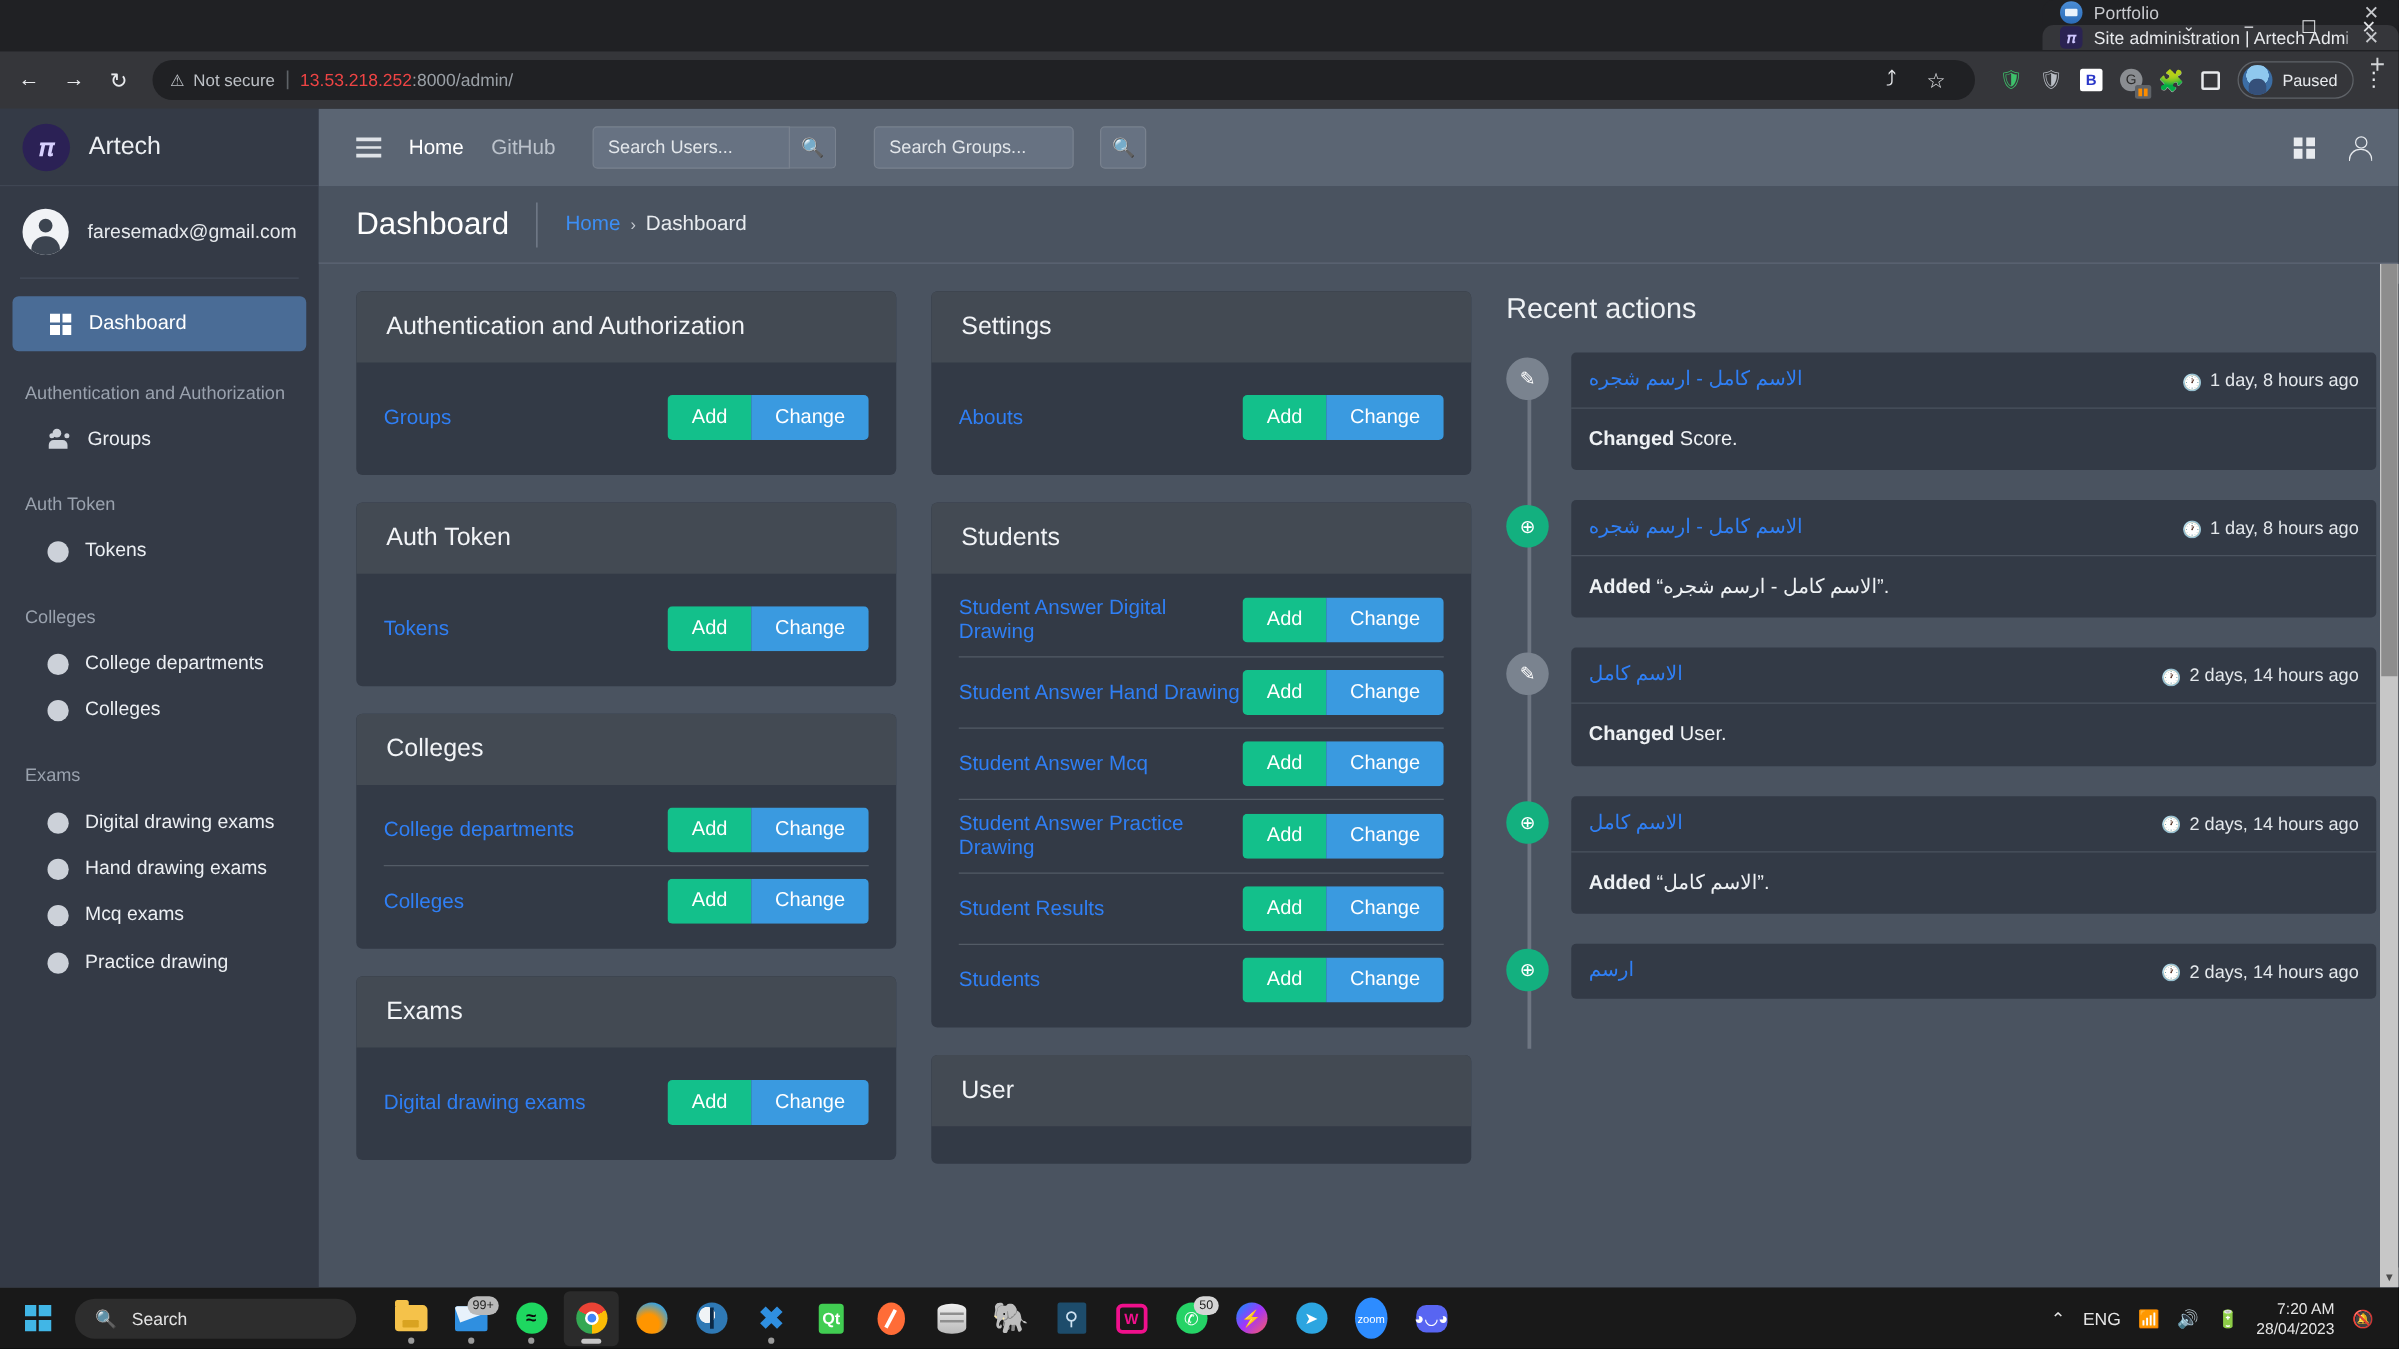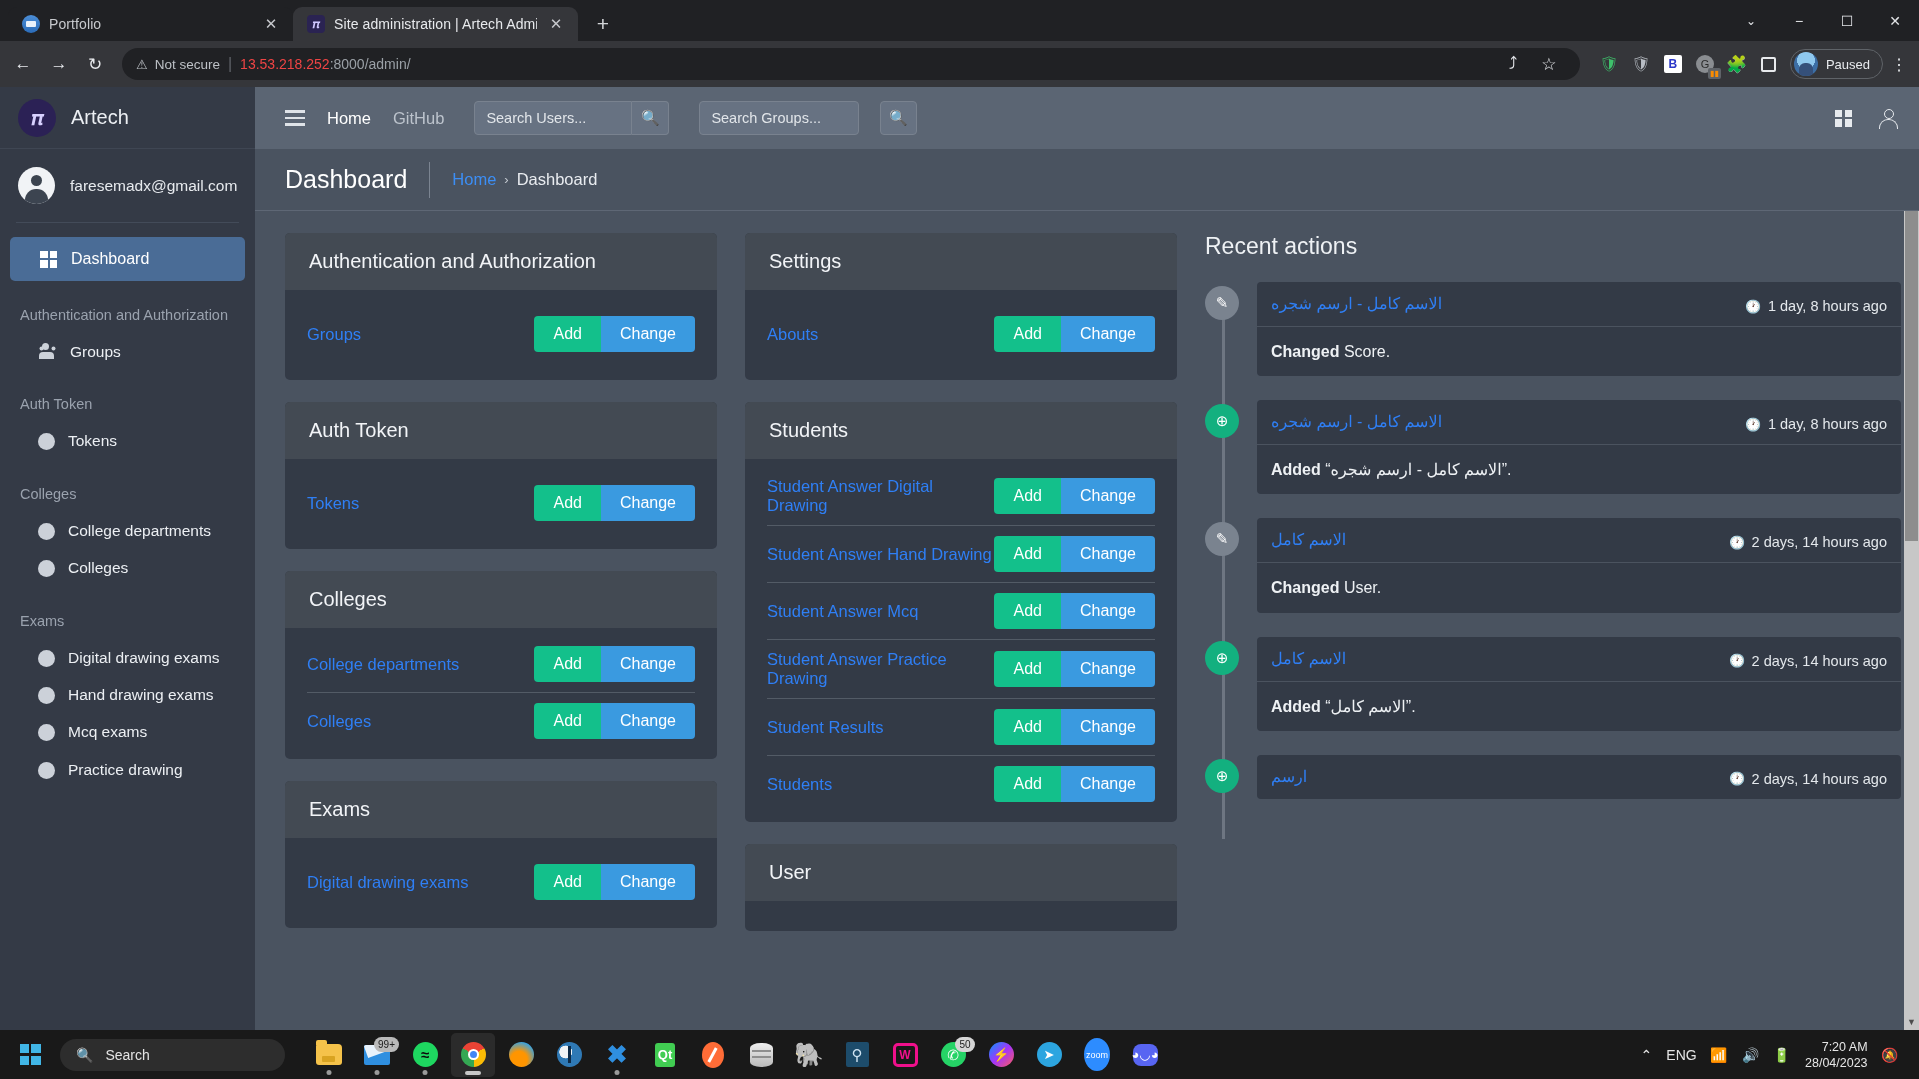--- a/index.html
+++ b/index.html
@@ -6,21 +6,21 @@
   html, body {
     width: 1919px; height: 1079px;
     overflow: hidden;
     background: #000;
     font-family: "Liberation Sans", sans-serif;
   }
 
   
   .browser { width: 1919px; height: 1030px; background: #202124; display: flex; flex-direction: column; }
 
-  .tabstrip { height: 41px; background: #202124; display: flex; align-items: flex-end; padding-left: 8px; position: relative; }
+  .tabstrip { height: 41px; background: #202124; display: flex; align-items: flex-end; padding-left: 8px; position: relative; flex-direction: column; }
   .tab { height: 34px; display: flex; align-items: center; gap: 9px; padding: 0 12px 0 14px;
          border-radius: 9px 9px 0 0; min-width: 200px; max-width: 290px; position: relative; }
   .tab.inactive { background: #202124; color: #c8cace; width: 285px; }
   .tab.active { background: #35363a; color: #e8eaed; width: 285px; }
   .tab-favicon { width: 18px; height: 18px; border-radius: 4px; flex: 0 0 18px; display:flex; align-items:center; justify-content:center; }
   .fav-portfolio { background: linear-gradient(#4b8dd6,#2b6cb8); border-radius: 50%; position: relative; }
   .fav-portfolio::after { content:""; position:absolute; left:4px; top:6px; width:10px; height:6px; background:#eaf2fb; border-radius:1px; }
   .fav-artech { background: #2a2352; color: #cfc7ff; font-size: 12px; font-family: "DejaVu Serif", serif; }
   .tab-title { font-size: 14px; white-space: nowrap; overflow: hidden; text-overflow: clip; flex: 1; letter-spacing: .1px; }
   .tab-close { width: 20px; height: 20px; display: flex; align-items: center; justify-content: center;
@@ -135,21 +135,21 @@
   .recent { flex: 1; min-width: 0; padding-right: 18px; }
   .recent-title { color: #eef1f4; font-size: 23px; margin: 0 0 22px 0; }
   .timeline { position: relative; padding-left: 52px; }
   .timeline::before { content: ""; position: absolute; left: 17px; top: 14px; bottom: -40px; width: 3px; background: #6e7682; }
   .tl-item { position: relative; margin-bottom: 24px; }
   .tl-dot { position: absolute; left: -52px; top: 4px; width: 34px; height: 34px; border-radius: 50%;
             display: flex; align-items: center; justify-content: center; color: #fff; font-size: 15px; z-index: 2; }
   .tl-dot.edit { background: #7a838f; }
   .tl-dot.add { background: #13b07f; }
   .tl-card { background: #333a46; border-radius: 4px; }
-  .tl-head { display: flex; align-items: flex-end; justify-content: space-between; gap: 10px; padding: 12px 14px; }
+  .tl-head { display: flex; align-items: center; justify-content: space-between; gap: 10px; padding: 12px 14px; }
   .tl-obj { color: #2f7ff5; font-size: 16px; direction: rtl; text-align: right; line-height: 1.25; max-width: 52%; }
   .tl-time { color: #e4e8ec; font-size: 14.5px; display: flex; align-items: center; gap: 6px; white-space: nowrap; padding-top: 2px; }
   .clock { font-size: 13px; }
   .tl-body { border-top: 1px solid #4b535f; padding: 13px 14px; color: #eef1f4; font-size: 16px; line-height: 1.45; }
   .tl-body b { font-weight: bold; }
 
   
   .vscroll { position: absolute; right: 0; top: 0; width: 15px; bottom: 0; background: #c7c7c7; }
   .vscroll .thumb { position: absolute; left: 1px; width: 13px; top: 0; height: 330px; background: #8d8d8d; border-radius: 0; }
   .vscroll .arrow { position: absolute; left: 0; width: 15px; height: 16px; color: #4c4c4c; font-size: 9px;

